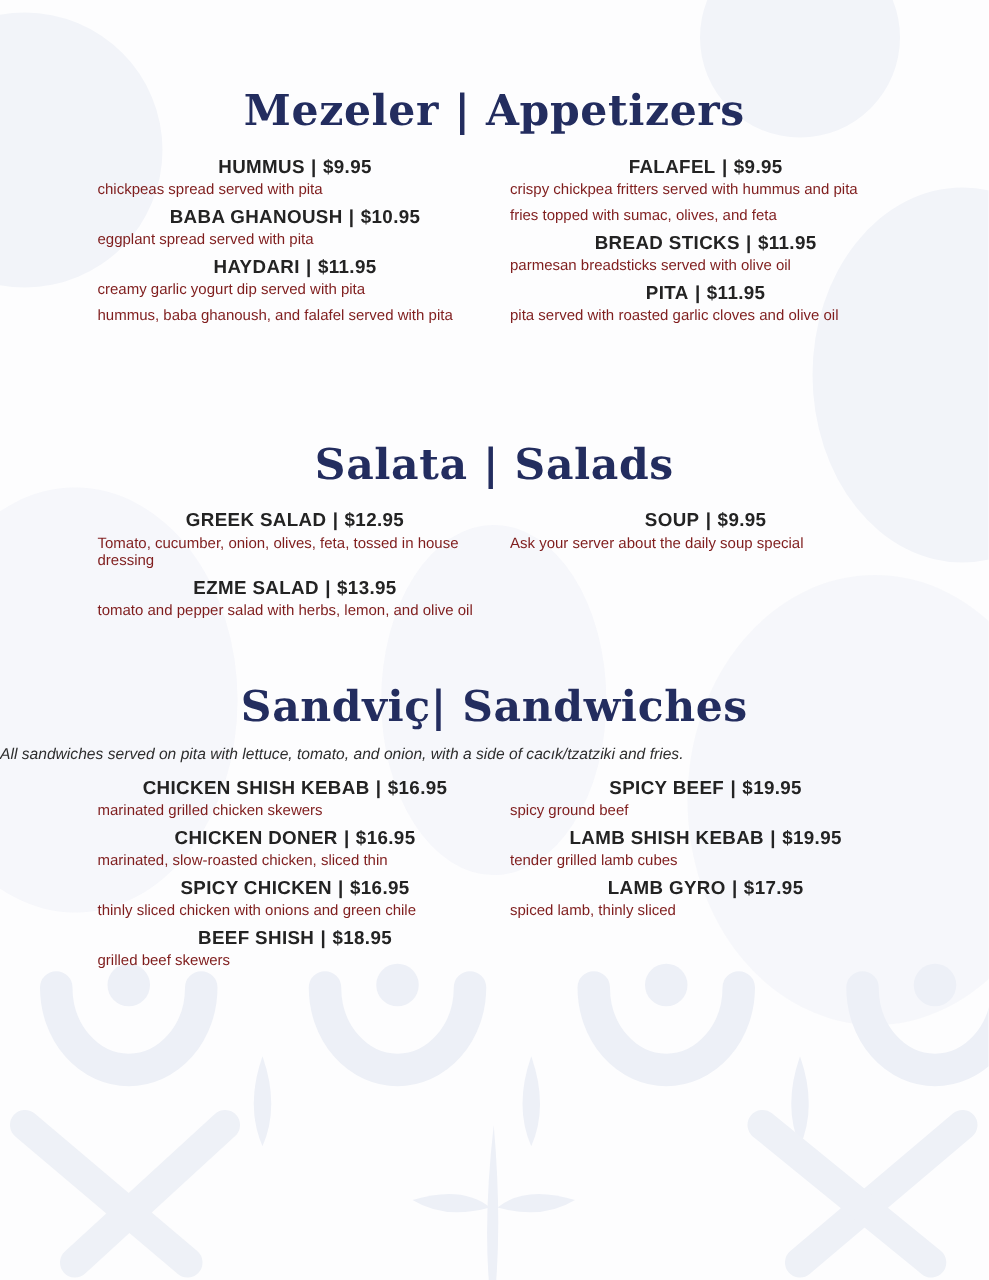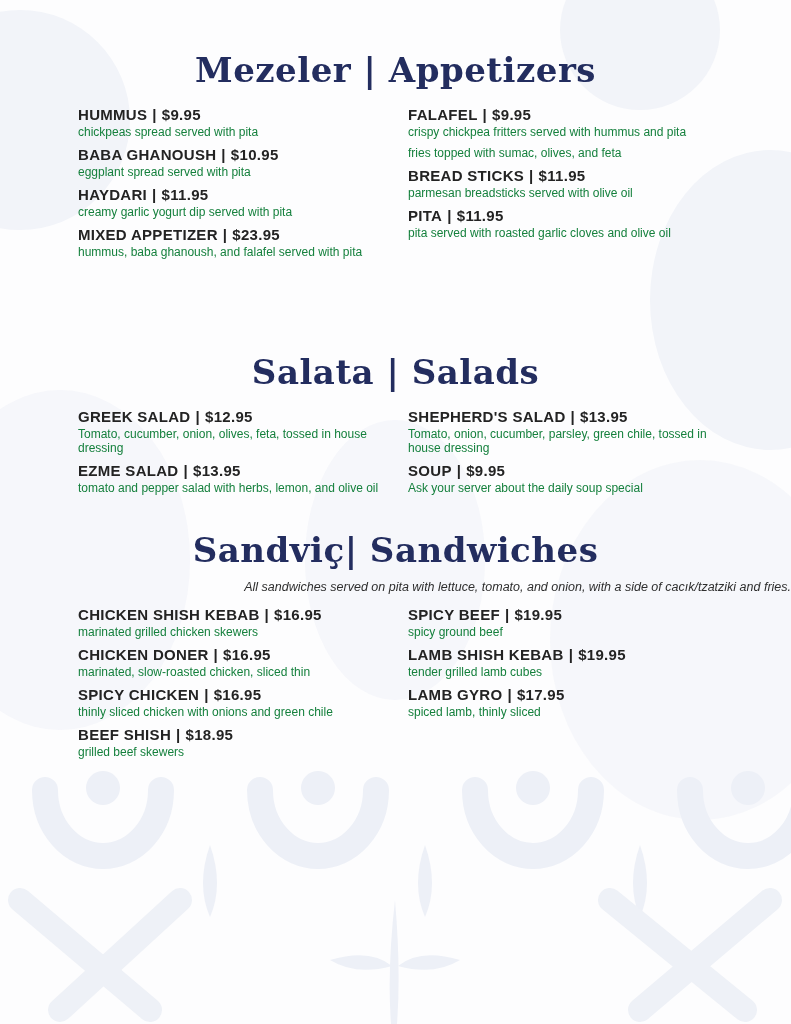--- a/index.html
+++ b/index.html
@@ -11,66 +11,67 @@
     background: #fdfdfe;
     font-family: "Liberation Sans", sans-serif;
   }
   .bg-pattern {
     position: absolute;
     inset: 0;
     pointer-events: none;
   }
   .content {
     position: relative;
-    padding: 48px 56px 0 78px;
+    padding: 67px 56px 0 78px;
     box-sizing: border-box;
     width: 100%;
   }
   .section { margin: 0; }
   .section-title {
     font-family: "DejaVu Serif", serif;
     font-weight: 700;
     font-size: 34px;
     line-height: 44px;
     letter-spacing: 0.5px;
     color: #232d5f;
     text-align: center;
     margin: 0 -56px 14px -78px; 
   }
   .section-note {
     font-size: 12.5px;
     font-style: italic;
     color: #2e2e2e;
-    text-align: right;
+    text-align: left;
     margin: -6px -56px 12px -78px;
   }
   .columns {
     display: grid;
     grid-template-columns: 330px 1fr;
   }
   .col { min-width: 0; }
   .item { margin-bottom: 7px; padding-right: 14px; }
   .item-title {
     font-weight: 700;
     font-size: 15px;
     line-height: 18px;
     letter-spacing: 0.3px;
     color: #232323;
     white-space: nowrap;
+    text-align: center;
   }
   .item-title .sep { margin: 0 5px; font-weight: 700; }
   .item-desc {
     font-size: 12px;
     line-height: 14px;
-    color: #15803d;
+    color: #7f1d1d;
     margin-top: 1px;
     max-width: 320px;
   }
   .section-salads    { margin-top: 84px; }
-  .section-sandwiches{ margin-top: 26px; }
+  .section-sandwiches{ margin-top: 42px; }
 </style>
 </head>
 <body>
 
 <div class="page">
 
   <svg class="bg-pattern" width="791" height="1024" viewBox="0 0 791 1024" xmlns="http://www.w3.org/2000/svg">
     <g fill="#f2f4f9">
       <circle cx="20" cy="120" r="110"></circle>
       <circle cx="640" cy="30" r="80"></circle>
@@ -118,21 +119,20 @@
           </div>
           <div class="item">
             <div class="item-title"><span>BABA GHANOUSH</span><span class="sep">|</span><span>$10.95</span></div>
             <div class="item-desc">eggplant spread served with pita</div>
           </div>
           <div class="item">
             <div class="item-title"><span>HAYDARI</span><span class="sep">|</span><span>$11.95</span></div>
             <div class="item-desc">creamy garlic yogurt dip served with pita</div>
           </div>
           <div class="item">
-            <div class="item-title"><span>MIXED APPETIZER</span><span class="sep">|</span><span>$23.95</span></div>
             <div class="item-desc">hummus, baba ghanoush, and falafel served with pita</div>
           </div>
 
         </div>
         <div class="col">
 
           <div class="item">
             <div class="item-title"><span>FALAFEL</span><span class="sep">|</span><span>$9.95</span></div>
             <div class="item-desc">crispy chickpea fritters served with hummus and pita</div>
           </div>
@@ -162,24 +162,20 @@
             <div class="item-desc">Tomato, cucumber, onion, olives, feta, tossed in house dressing</div>
           </div>
           <div class="item">
             <div class="item-title"><span>EZME SALAD</span><span class="sep">|</span><span>$13.95</span></div>
             <div class="item-desc">tomato and pepper salad with herbs, lemon, and olive oil</div>
           </div>
 
         </div>
         <div class="col">
 
-          <div class="item">
-            <div class="item-title"><span>SHEPHERD'S SALAD</span><span class="sep">|</span><span>$13.95</span></div>
-            <div class="item-desc">Tomato, onion, cucumber, parsley, green chile, tossed in house dressing</div>
-          </div>
           <div class="item">
             <div class="item-title"><span>SOUP</span><span class="sep">|</span><span>$9.95</span></div>
             <div class="item-desc">Ask your server about the daily soup special</div>
           </div>
 
         </div>
       </div>
     </div>
 
     <div class="section section-sandwiches">

